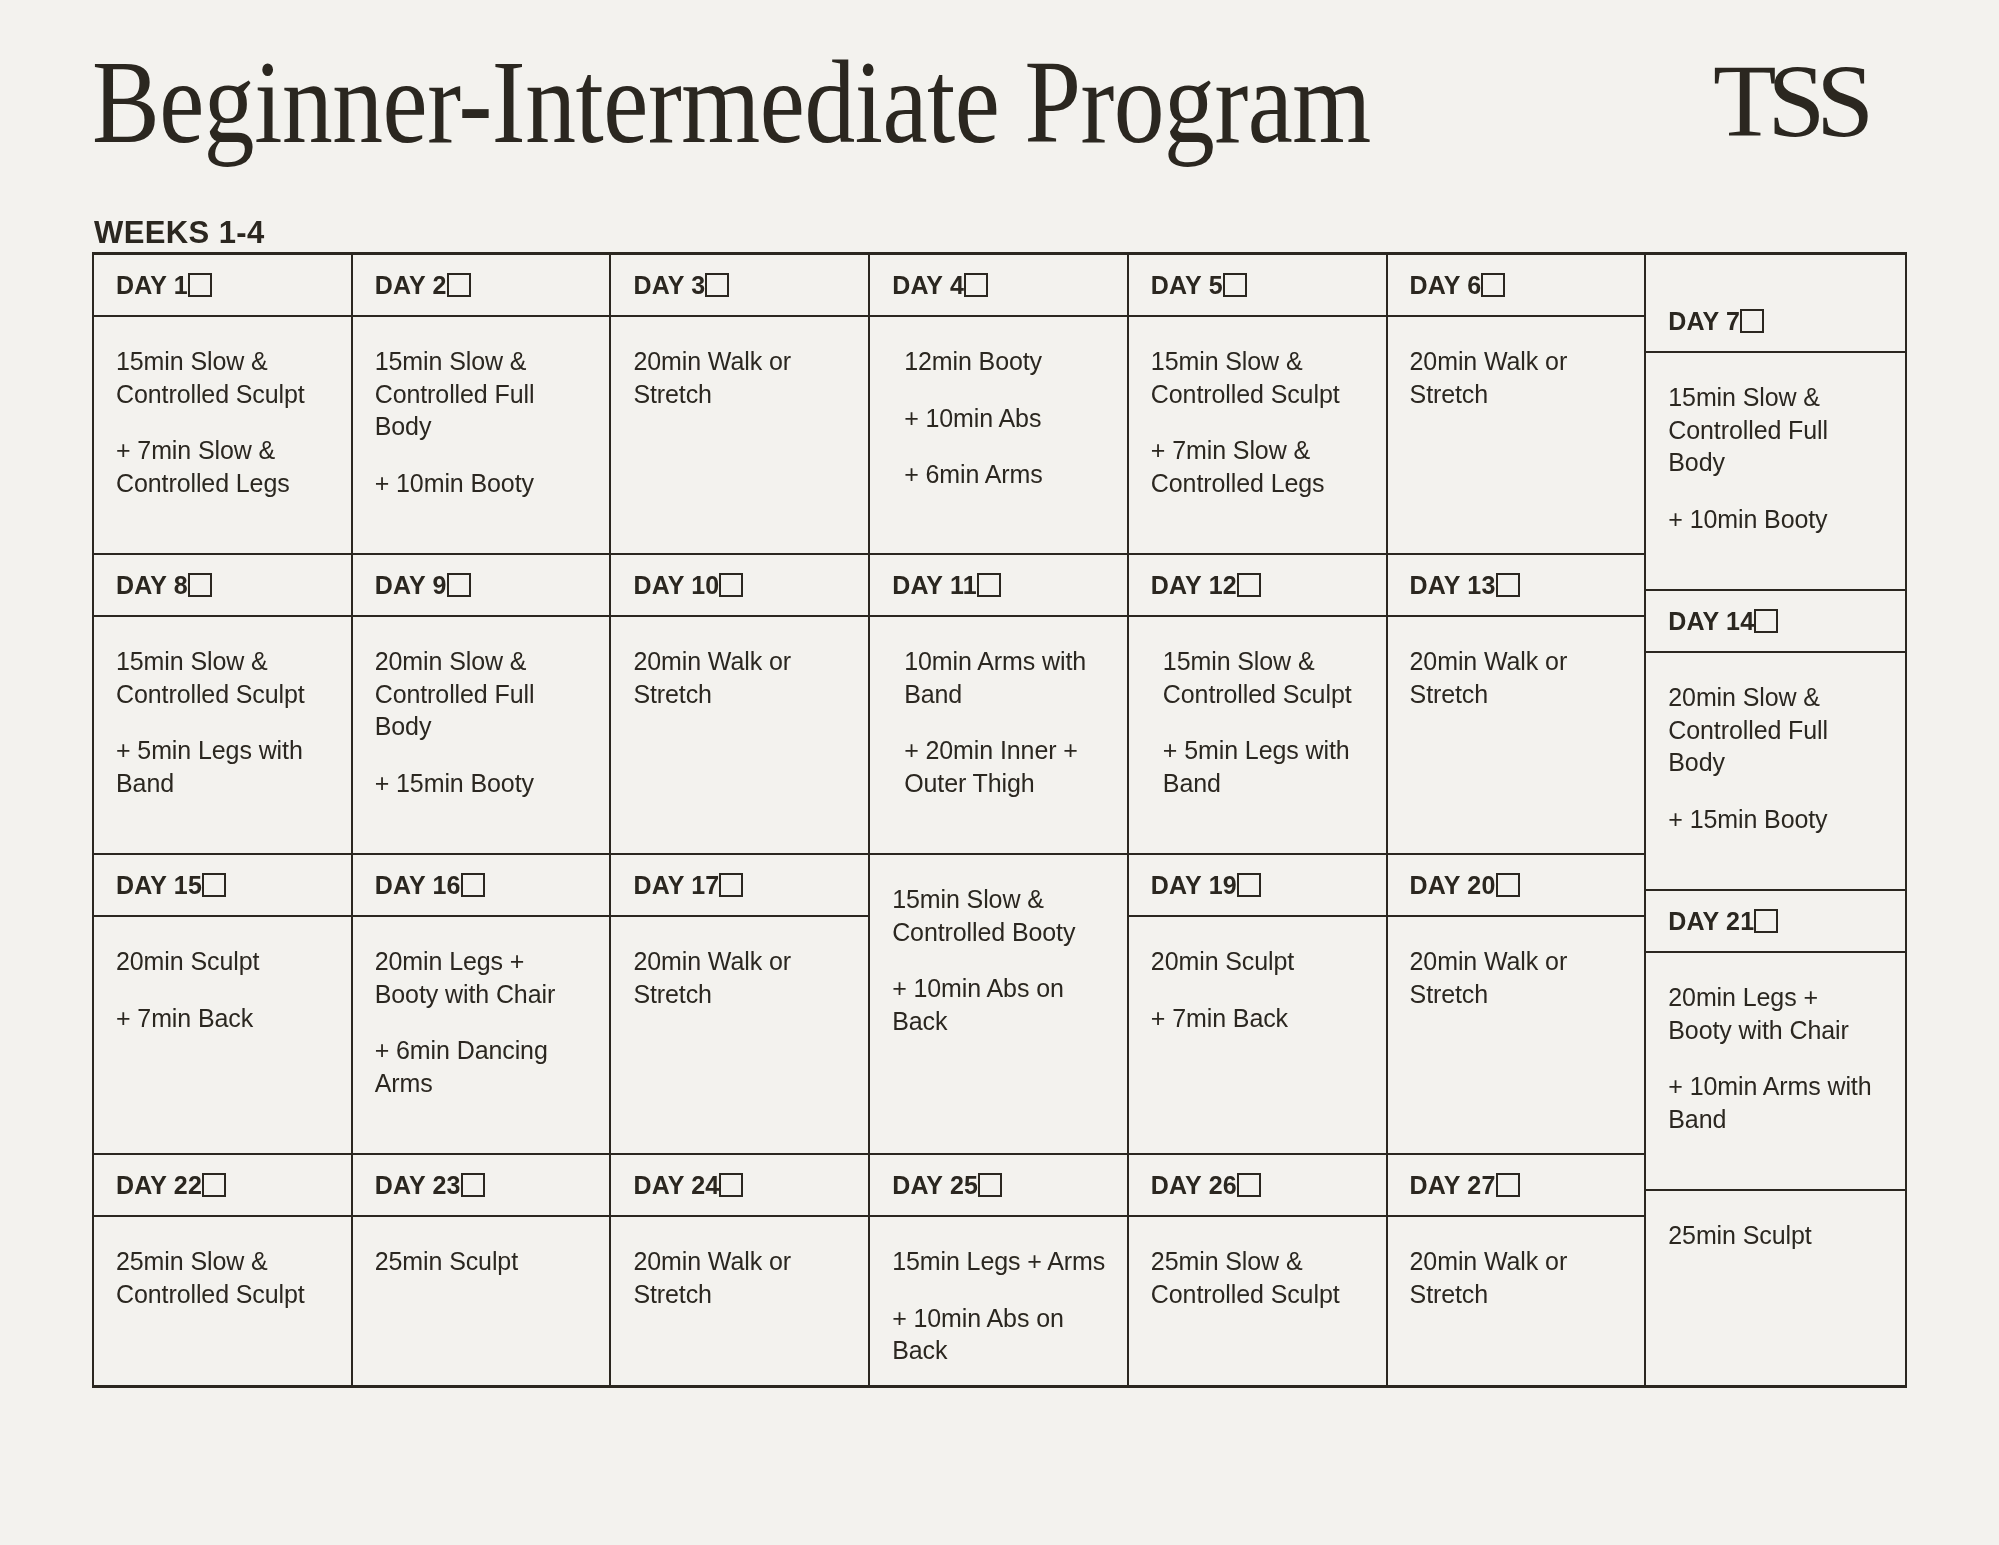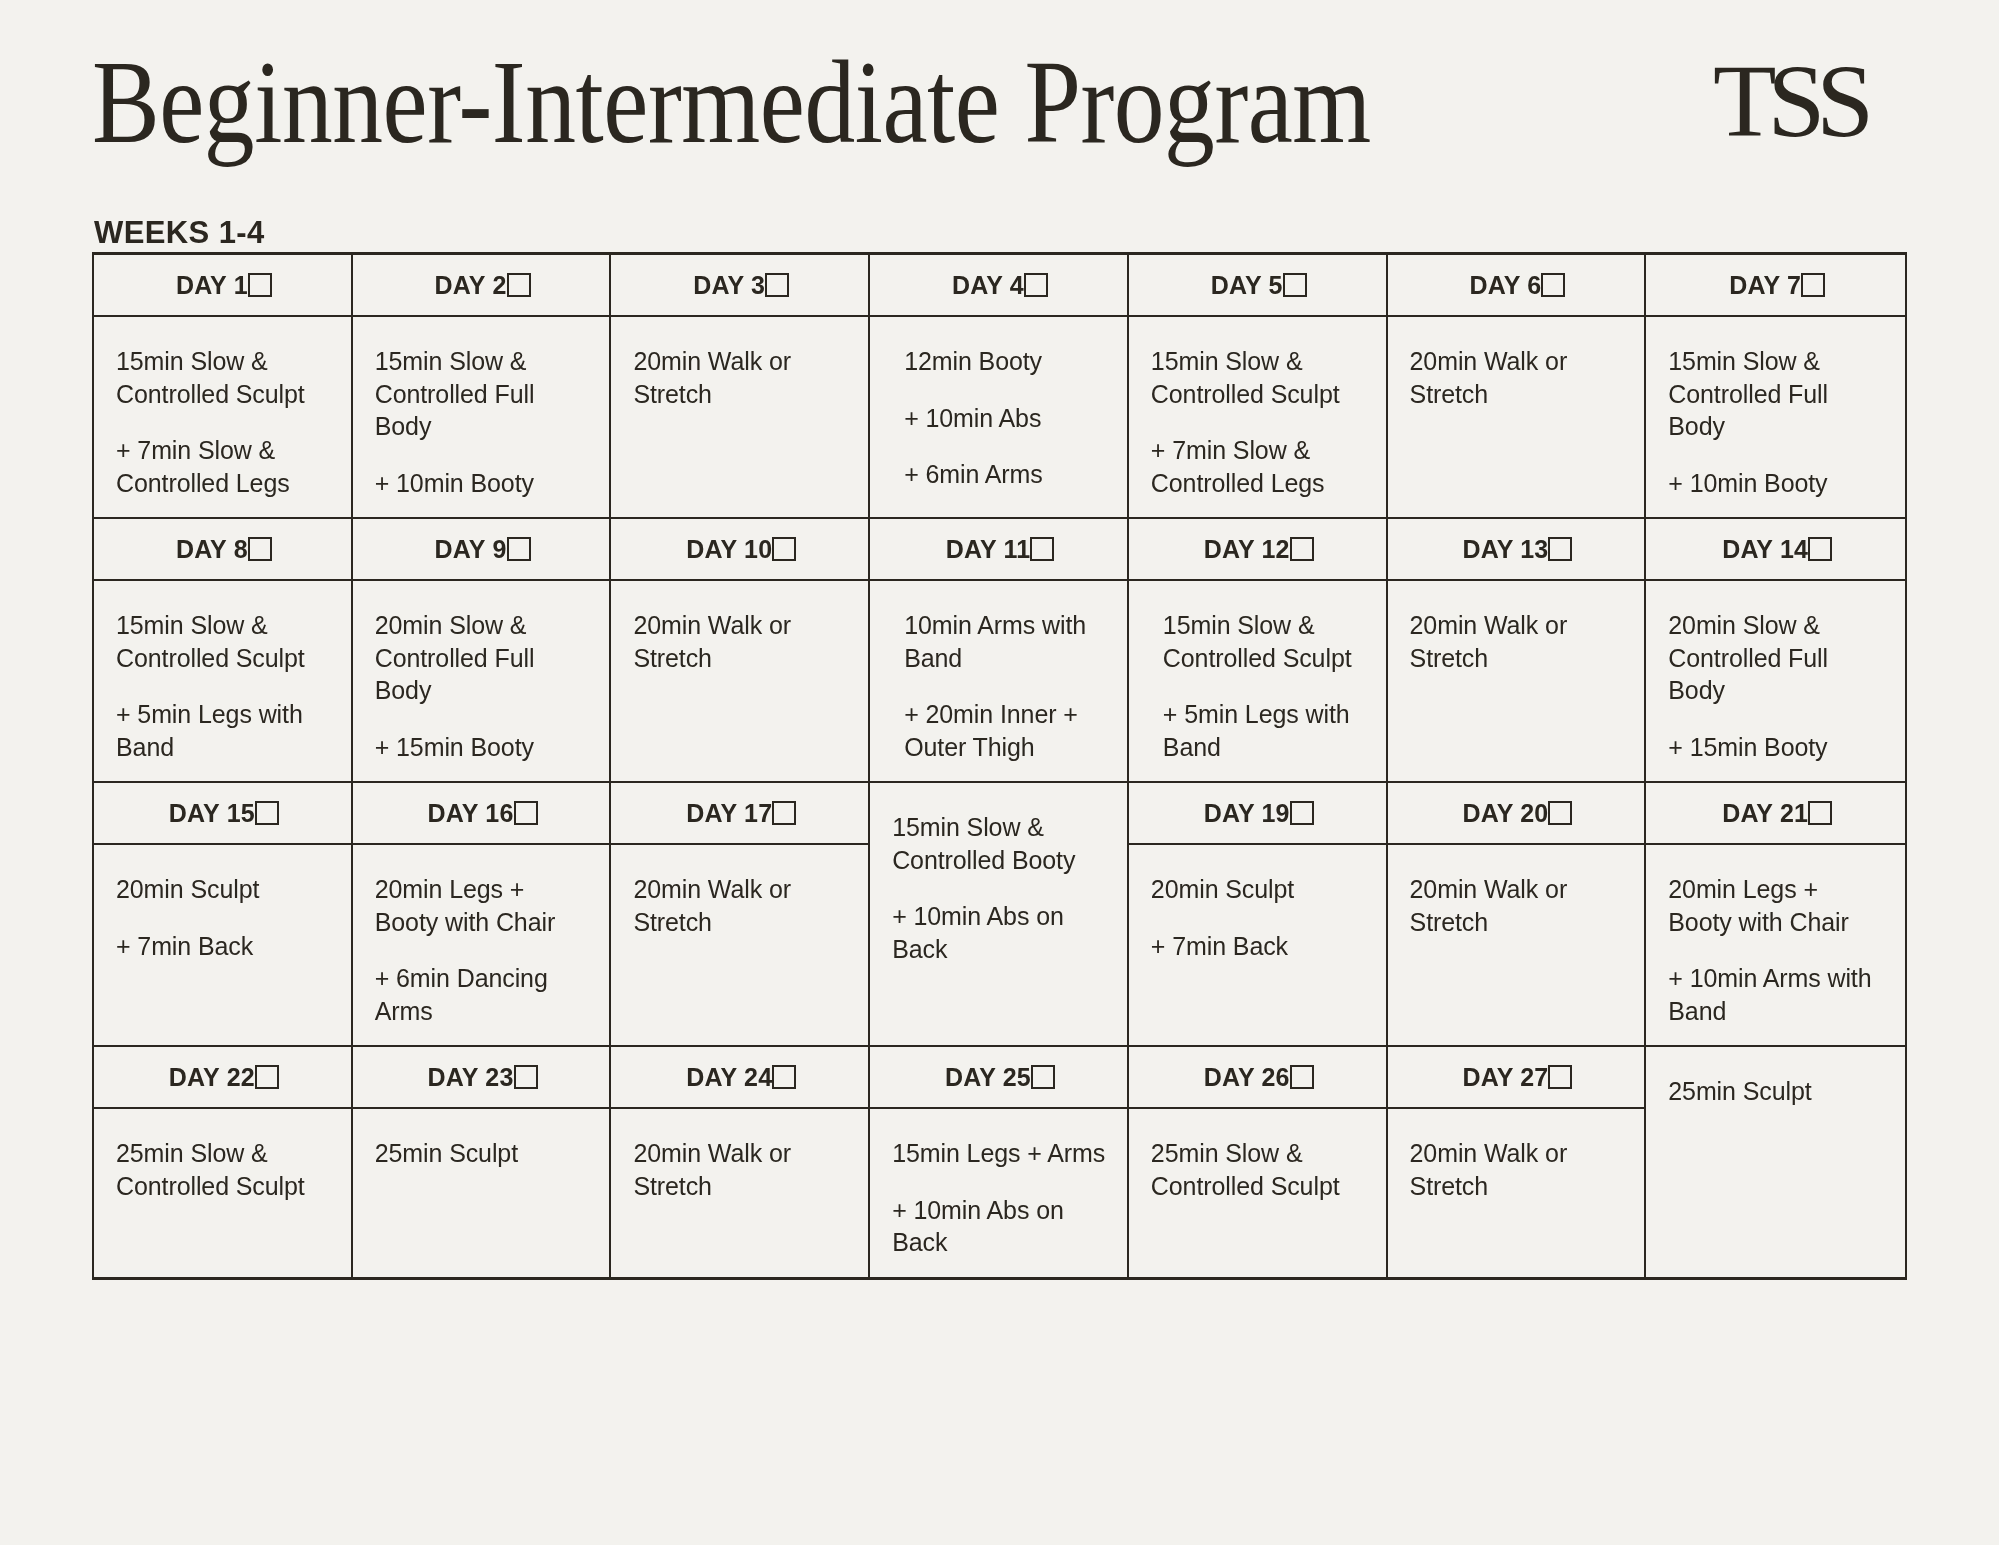--- a/index.html
+++ b/index.html
@@ -81,29 +81,30 @@
   }
   .day-cell {
     box-sizing: border-box;
     border-right: 2px solid #2b2720;
     display: flex;
     flex-direction: column;
     min-width: 0;
   }
   .day-cell:last-child {
     border-right: none;
+    margin-top: 36px;
   }
 
   .day-head {
     box-sizing: border-box;
     height: 62px;
     border-bottom: 2px solid #2b2720;
     display: flex;
     align-items: center;
-    justify-content: center;
+    justify-content: flex-start;
     padding: 0 19px 0 22px;
   }
   .day-label {
     font-size: 25px;
     font-weight: bold;
     letter-spacing: 0.2px;
     white-space: nowrap;
   }
   .day-checkbox {
     width: 24px;

